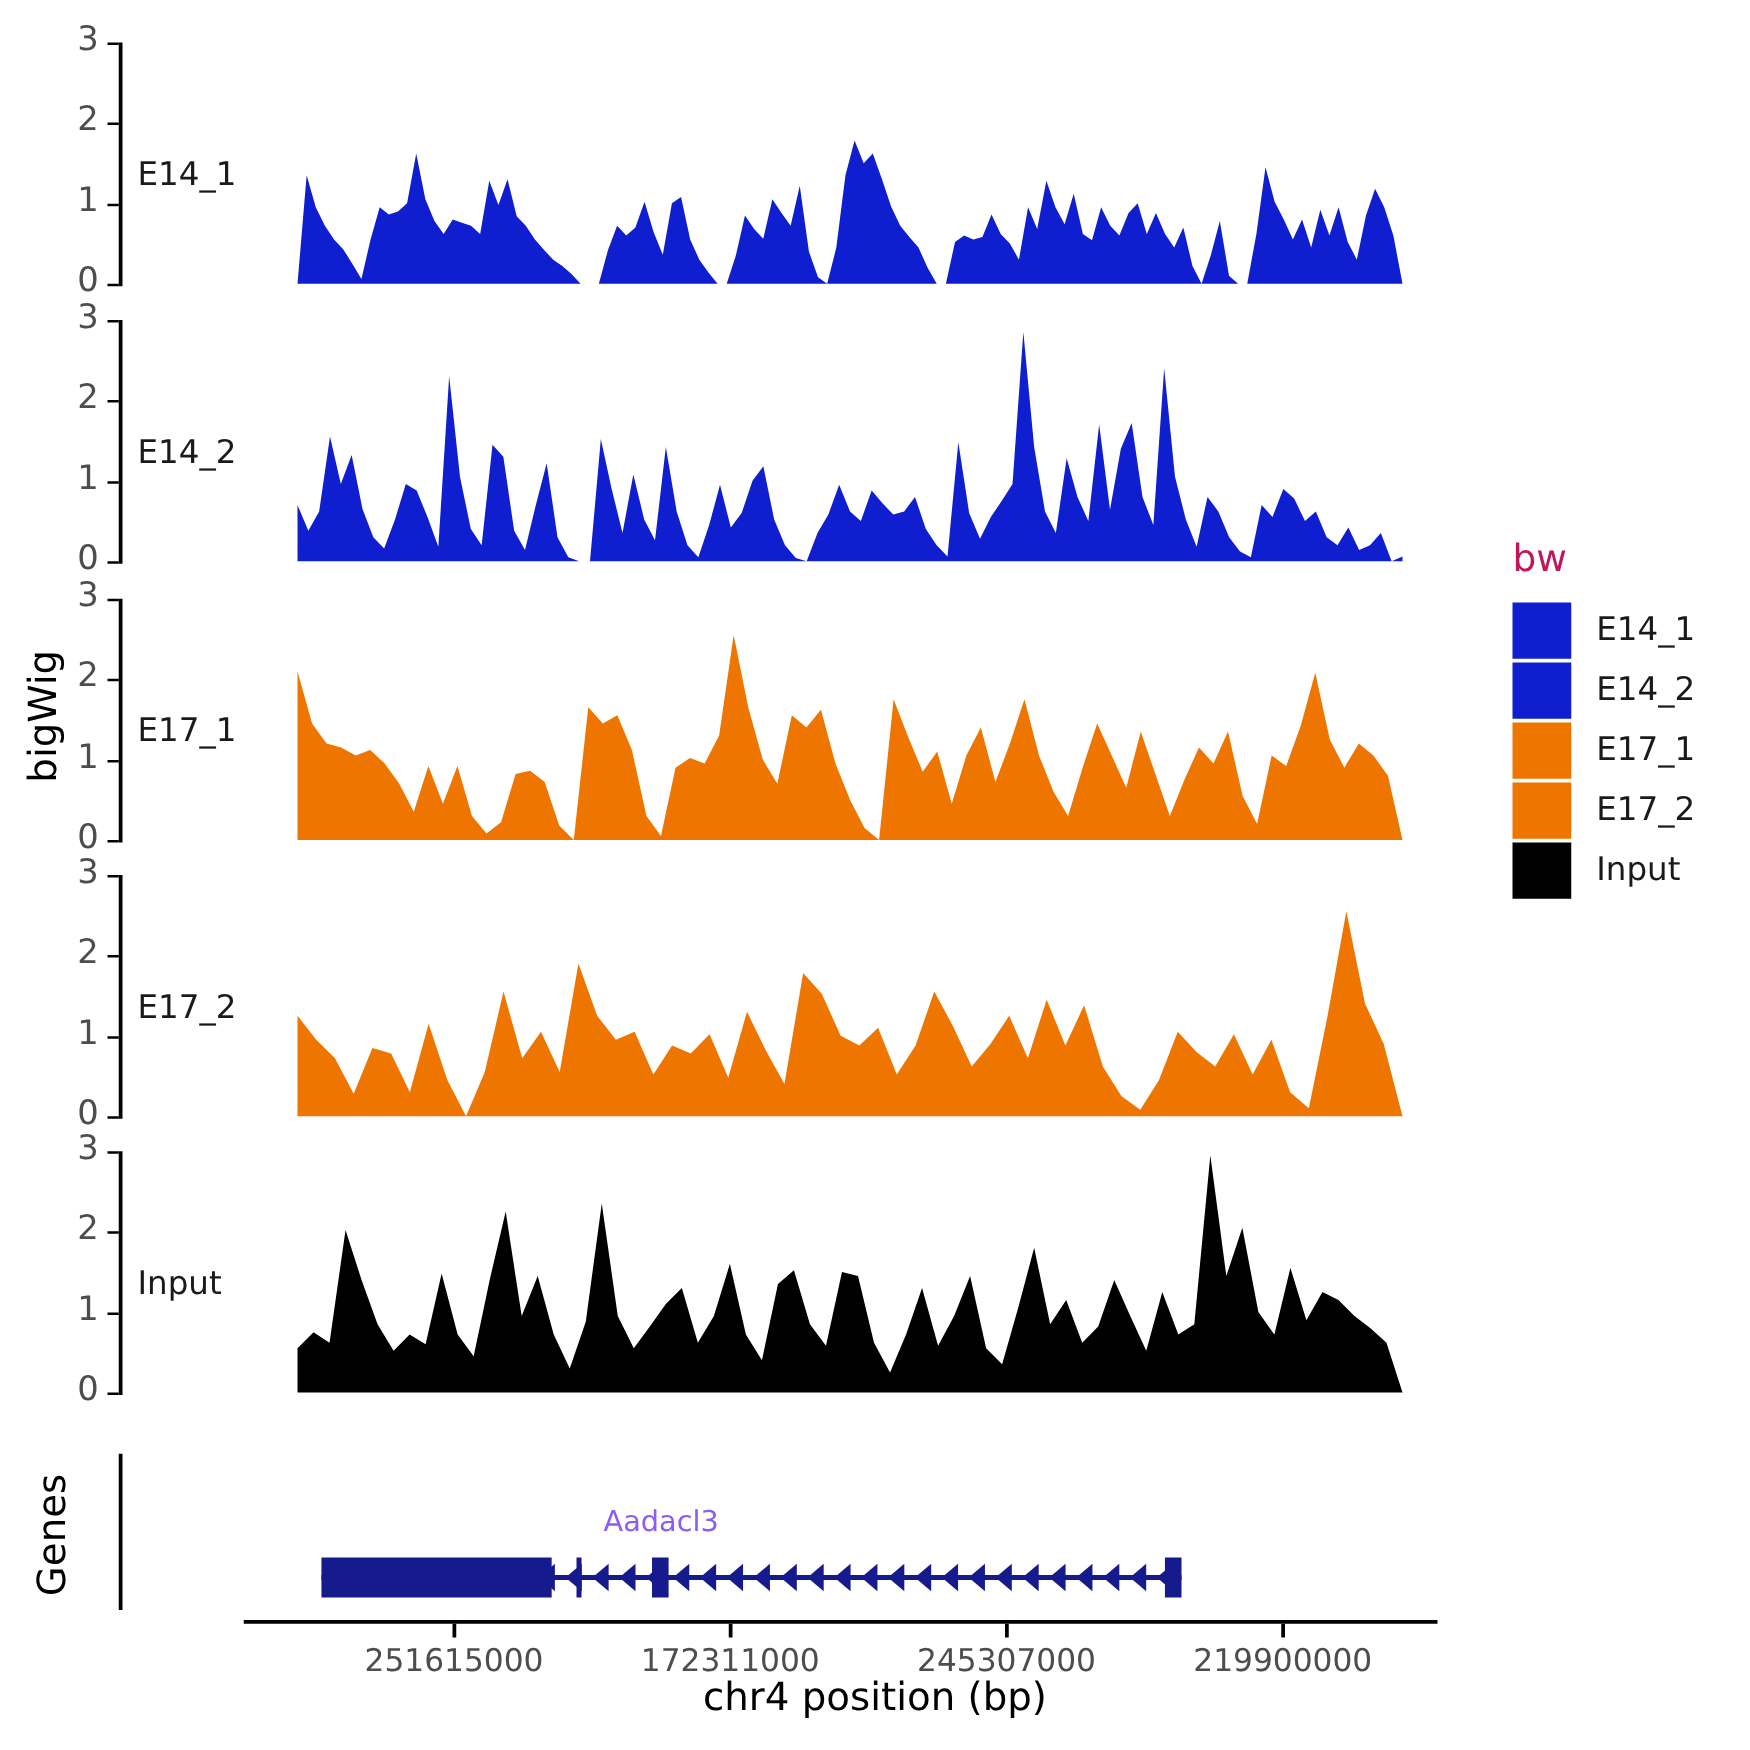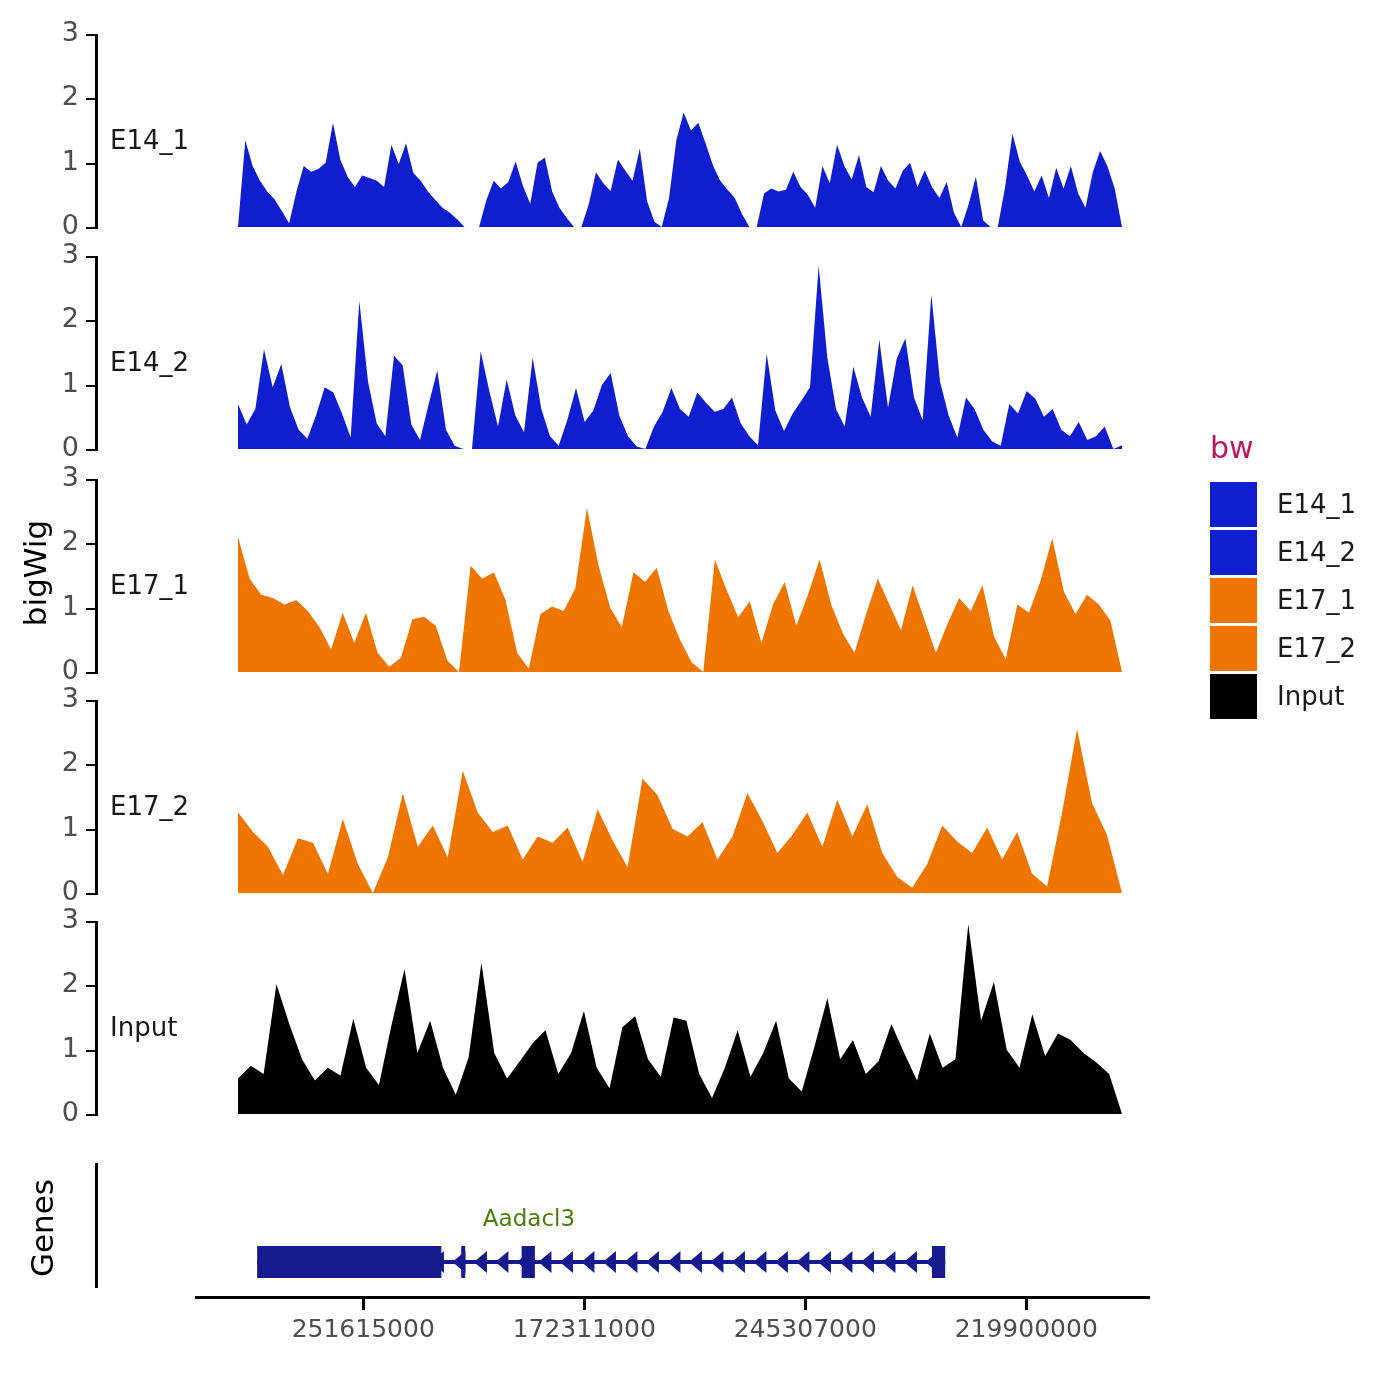--- a/index.html
+++ b/index.html
@@ -52,21 +52,21 @@
   #legend{position:absolute;left:1210px;top:430px;width:190px;}
   #legend .ltitle{font-size:30px;color:#be185d;margin-bottom:16px;}
   #legend .lrow{display:flex;align-items:center;height:46px;margin-bottom:2px;}
   #legend .lkey{width:47px;height:45px;flex:0 0 auto;}
   #legend .lname{font-size:26px;color:#1a1a1a;margin-left:20px;white-space:nowrap;}
 
   
   .gene-name{
     position:absolute;
     font-size:23px;
-    color:#4d7c0f;
+    color:#8b5cf6;
     text-align:center;
     white-space:nowrap;
   }
 </style>
 </head>
 <body>
 
 <div id="root">
 
   <div class="ylab" id="ylab-bigwig" style="left:-45px;top:555px;width:160px;">bigWig</div>
@@ -196,20 +196,21 @@
   <div id="xticks">
       <div class="tick" style="left: 362.233px; top: 1299px; width: 3px; height: 11px;"></div>
       <div class="xticklab" style="left: 263.233px; top: 1314px; width: 200px;">251615000</div>
       <div class="tick" style="left: 583.233px; top: 1299px; width: 3px; height: 11px;"></div>
       <div class="xticklab" style="left: 484.233px; top: 1314px; width: 200px;">172311000</div>
       <div class="tick" style="left: 804.233px; top: 1299px; width: 3px; height: 11px;"></div>
       <div class="xticklab" style="left: 705.233px; top: 1314px; width: 200px;">245307000</div>
       <div class="tick" style="left: 1025.23px; top: 1299px; width: 3px; height: 11px;"></div>
       <div class="xticklab" style="left: 926.233px; top: 1314px; width: 200px;">219900000</div>
     </div>
+  <div class="xaxis-title" style="top:1340px;">chr4 position (bp)</div>
 
   <div id="legend">
     <div class="ltitle">bw</div>
     <div id="legend-items">
         <div class="lrow">
           <div class="lkey" style="background: rgb(15, 31, 207);"></div>
           <div class="lname">E14_1</div>
         </div>
         <div class="lrow">
           <div class="lkey" style="background: rgb(15, 31, 207);"></div>

